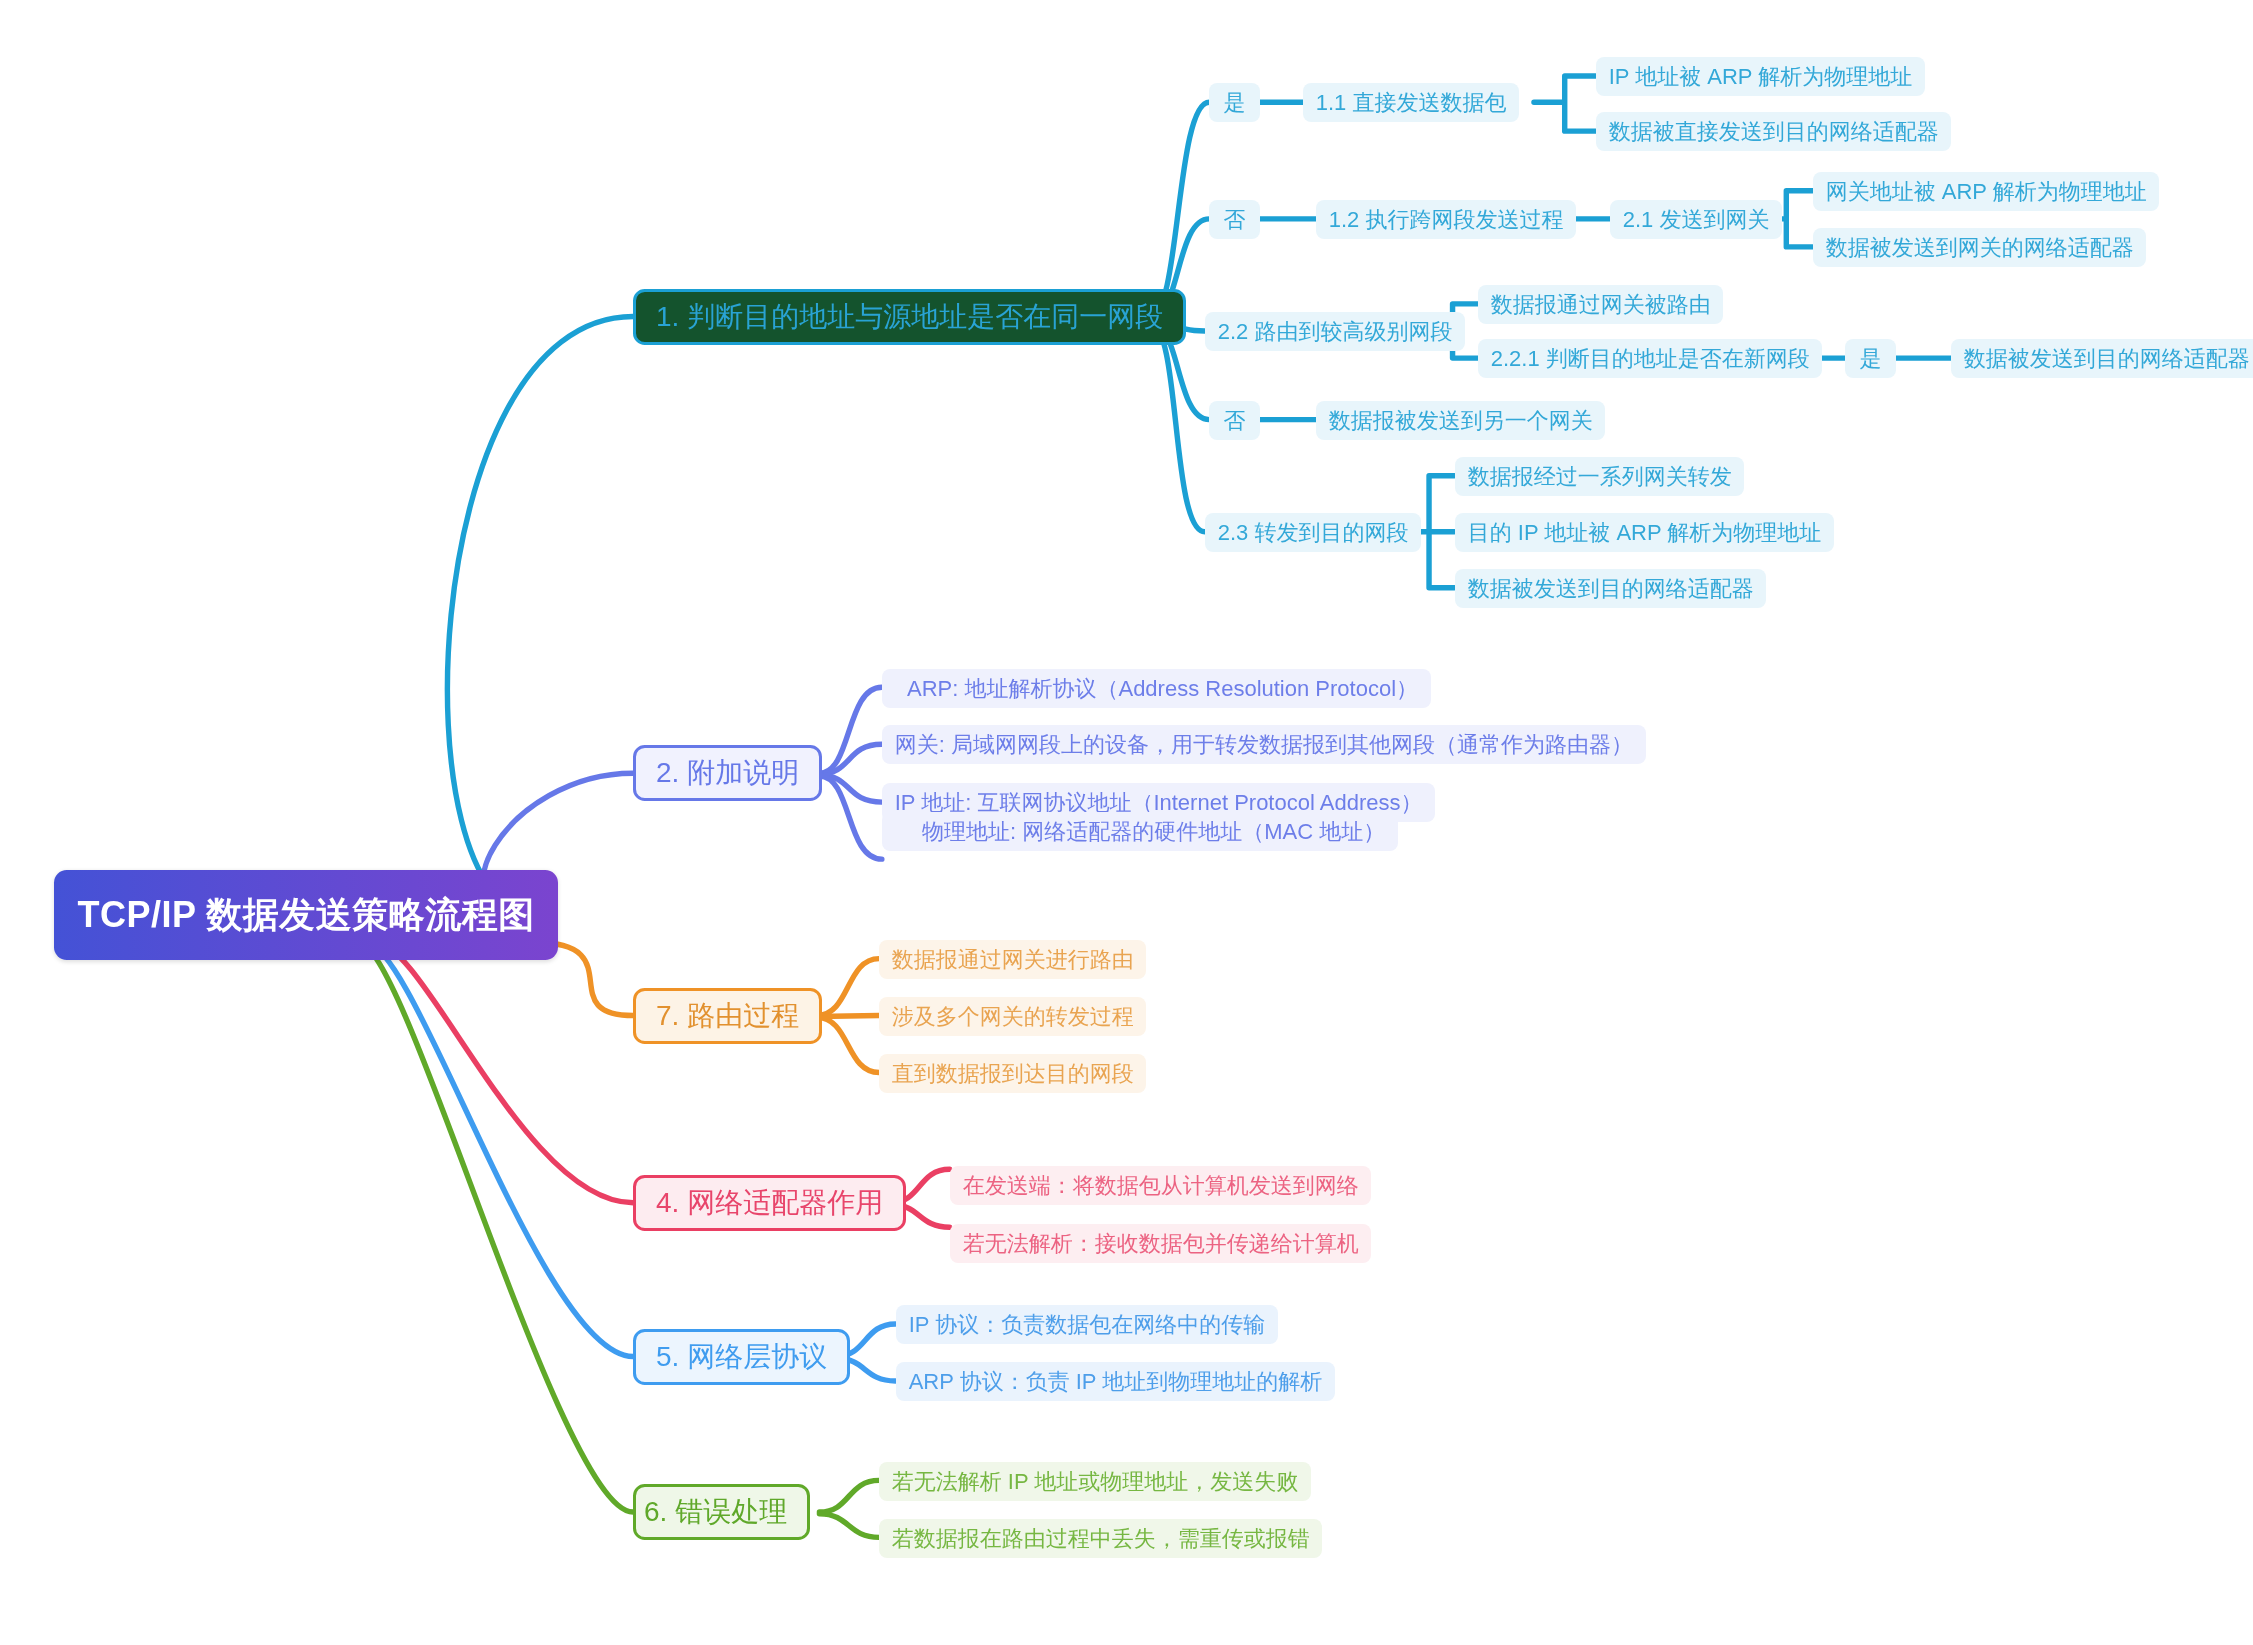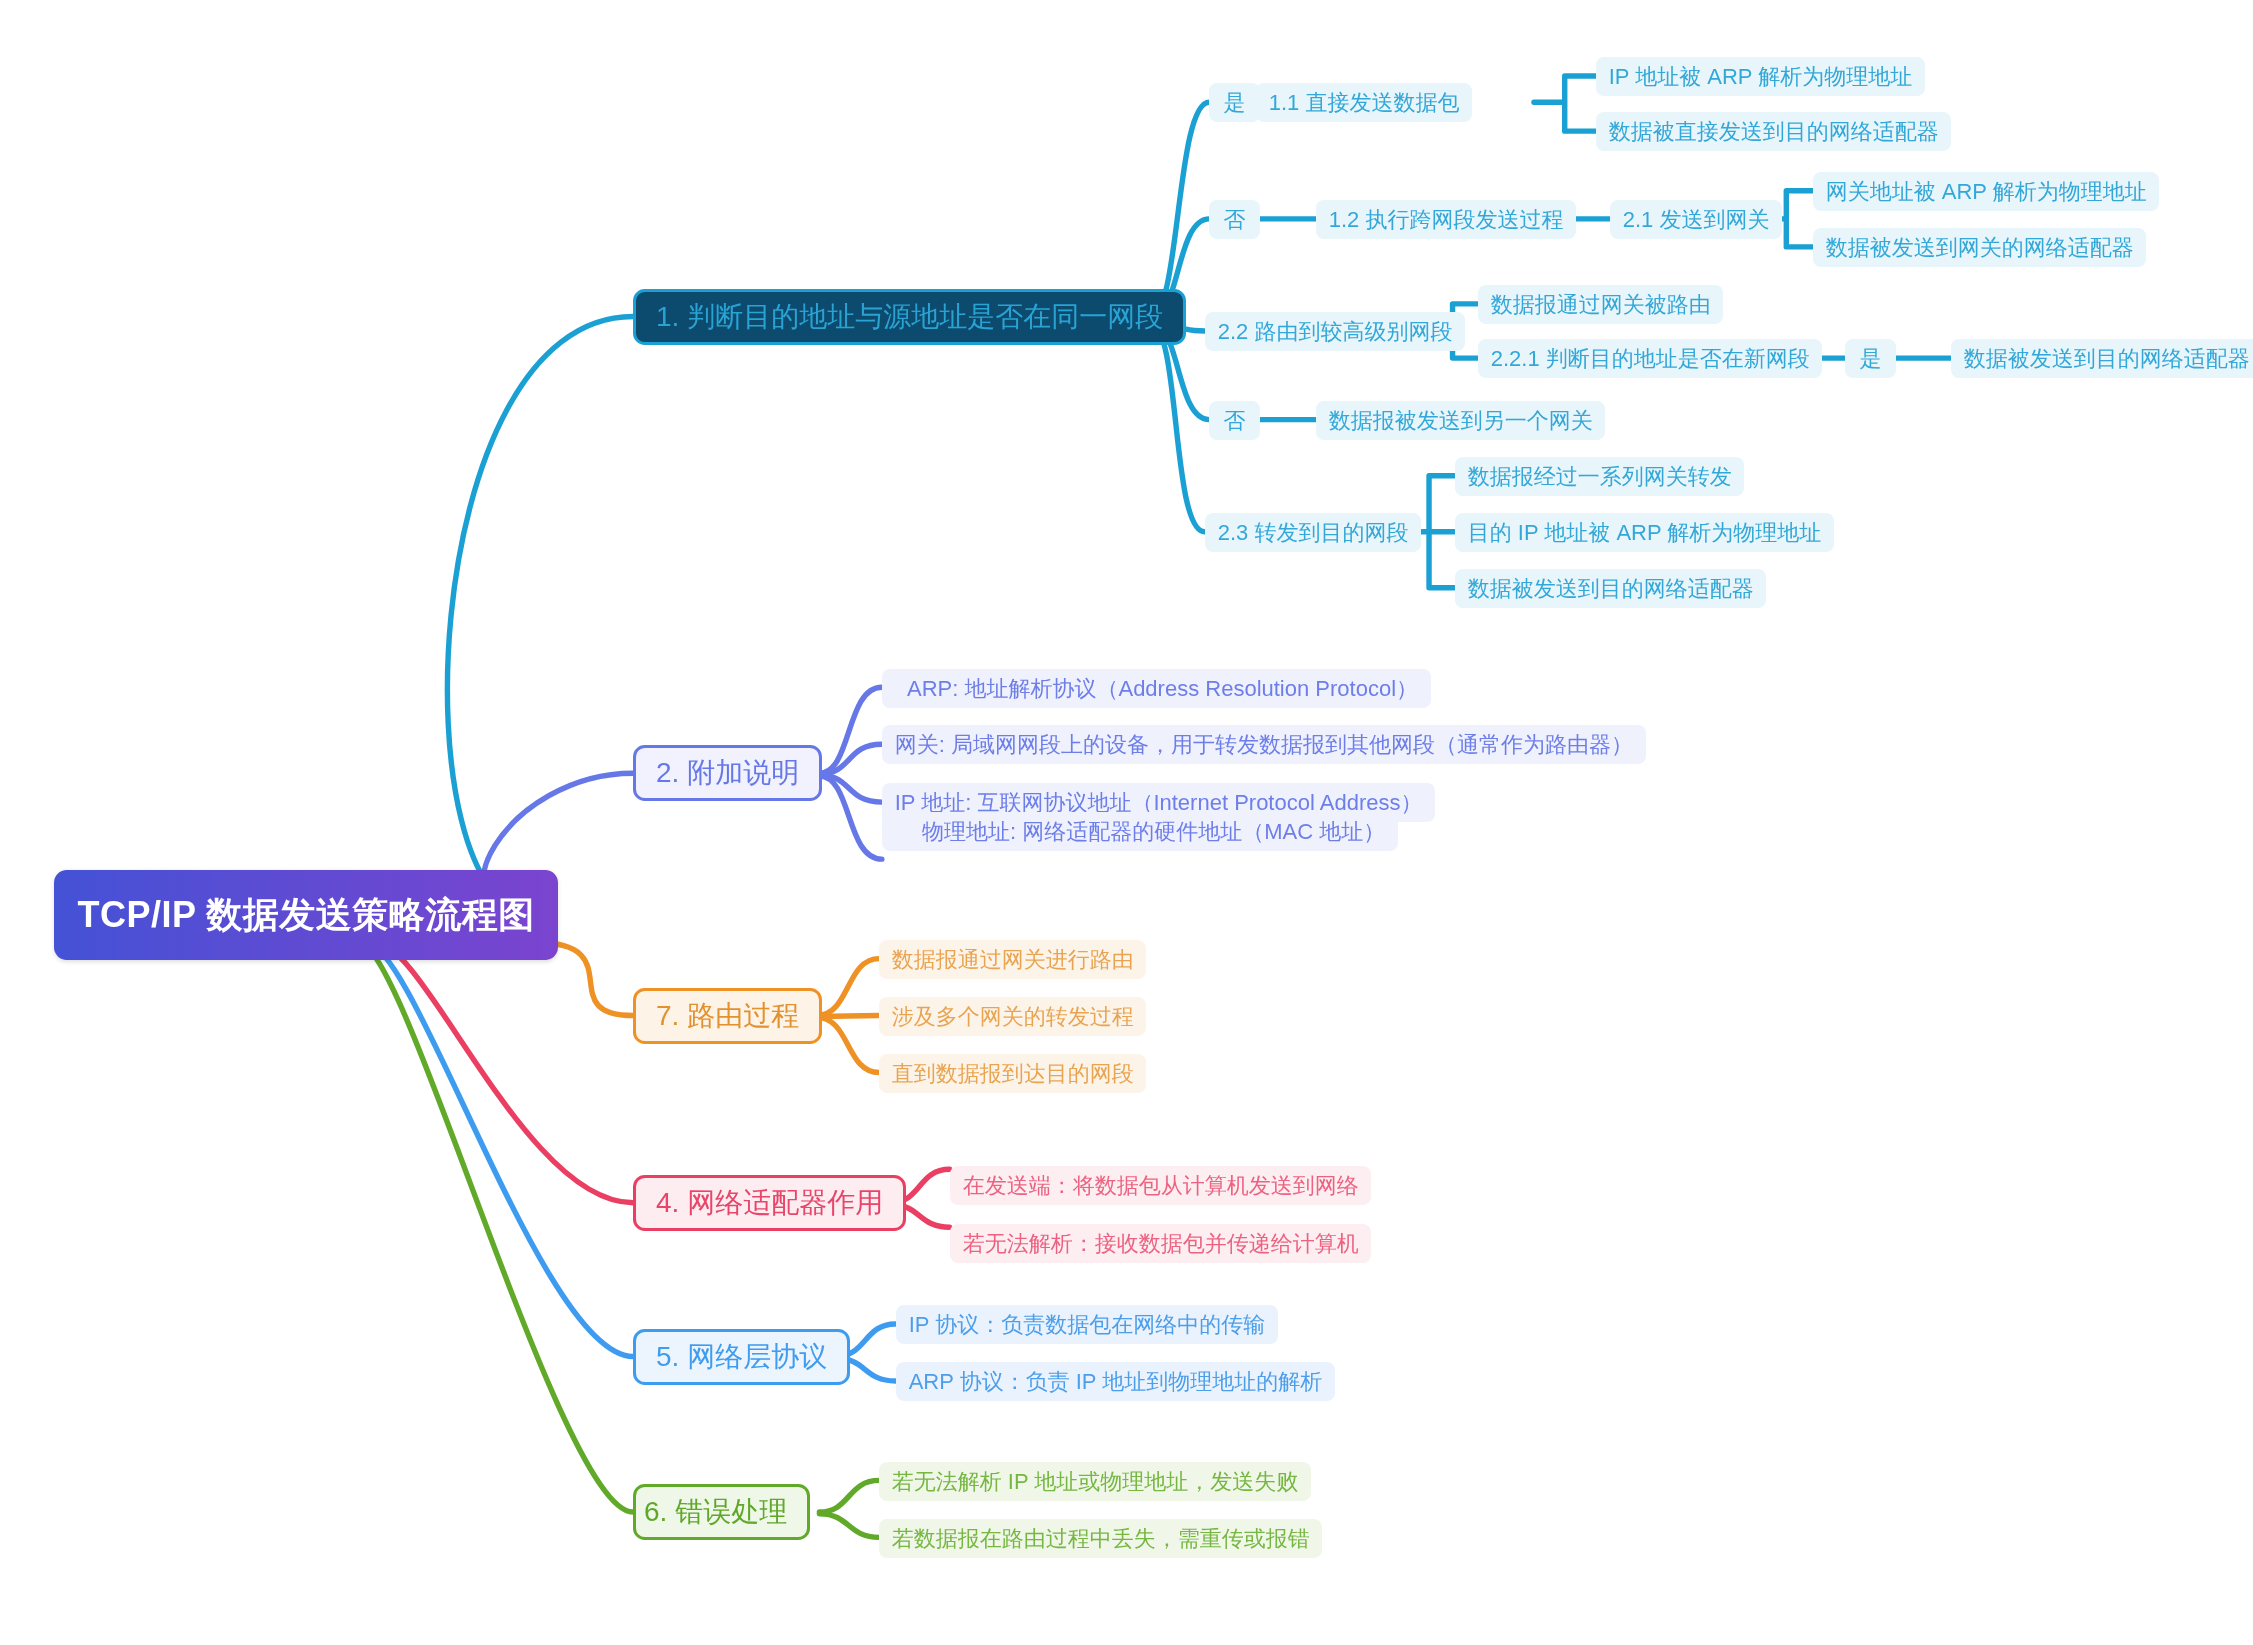--- a/index.html
+++ b/index.html
@@ -26,21 +26,21 @@
     color:#ffffff;font-size:36px;font-weight:bold;
     letter-spacing:0.5px;
     box-shadow:0 1.8px 4.5px rgba(0,0,0,.13);
   }
 
   
   .branch{
     border-radius:11.8px;border-style:solid;border-width:3.6px;
     font-size:28px;padding:0 20px;height:56px;
   }
-  .b-cyan  {border-color:#1ba0d4;background:#0c4a6e;color:#29a3d4;}
+  .b-cyan  {border-color:#1ba0d4;background:#14532d;color:#29a3d4;}
   .b-indigo{border-color:#6678e8;background:#f1f2fe;color:#6678e8;}
   .b-orange{border-color:#ef9226;background:#fdf3e6;color:#e2912f;}
   .b-pink  {border-color:#ea3f63;background:#fdecf0;color:#e8456b;}
   .b-blue  {border-color:#3e9cf0;background:#ecf5fe;color:#3f9cef;}
   .b-green {border-color:#60a929;background:#eff7e8;color:#5fa82a;}
 
   
   .leaf{
     border-radius:8.1px;height:39px;padding:0 12.7px;font-size:22px;
   }
@@ -123,21 +123,21 @@
     <span>TCP/IP 数据发送策略流程图</span>
   </div>
 
   <div class="node branch b-cyan" style="left:633px;top:289px;">
     <span>1. 判断目的地址与源地址是否在同一网段</span>
   </div>
 
   <div class="node chip" style="left:1209px;top:83px;">
     <span>是</span>
   </div>
-  <div class="node leaf l-cyan" style="left:1256px;top:83px;text-align:center;">
+  <div class="node leaf l-cyan" style="left:1303px;top:83px;text-align:center;">
     <span>1.1 直接发送数据包</span>
   </div>
   <div class="node leaf l-cyan" style="left:1596px;top:57px;">
     <span>IP 地址被 ARP 解析为物理地址</span>
   </div>
   <div class="node leaf l-cyan" style="left:1596px;top:112px;">
     <span>数据被直接发送到目的网络适配器</span>
   </div>
 
   <div class="node chip" style="left:1209px;top:200px;">

